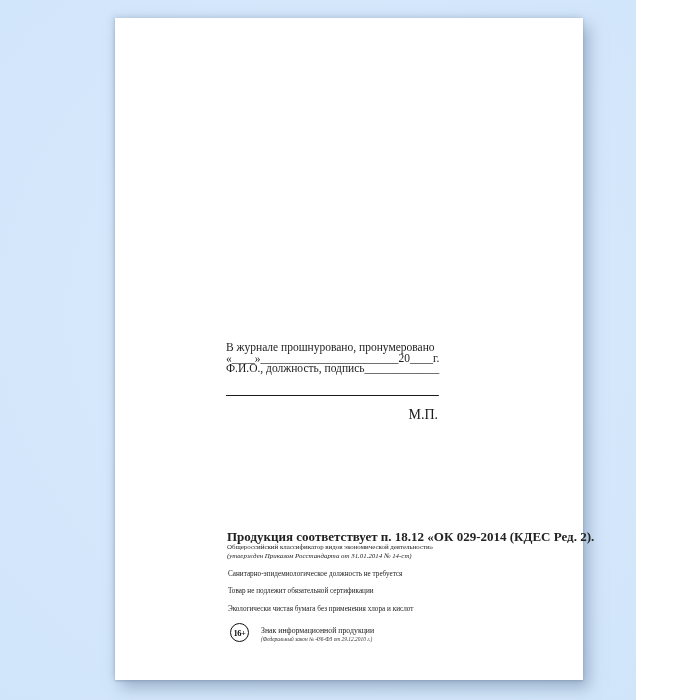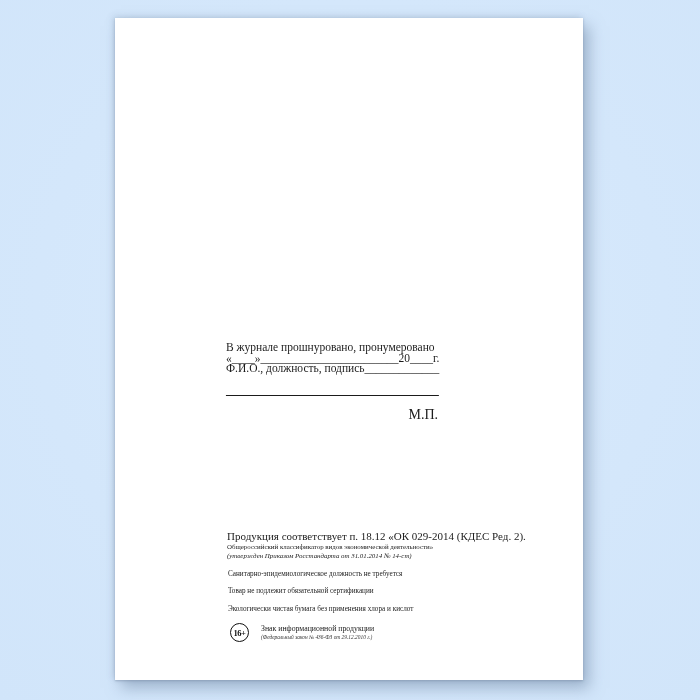--- a/index.html
+++ b/index.html
@@ -2,21 +2,21 @@
 <html><head>
 <meta charset="utf-8">
 <style>
   html, body { margin: 0; padding: 0; }
   body {
     width: 700px; height: 700px;
     font-family: "Liberation Serif", serif;
   }
   .scene {
     position: relative;
-    width: 700px; height: 700px;
+    width: 636px; height: 700px;
     background: radial-gradient(circle at 50% 45%, #d9ebfd 0%, #d4e7fb 60%, #d1e5fa 100%);
     overflow: hidden;
   }
   .page {
     position: absolute;
     left: 115px; top: 18px;
     width: 468px; height: 662px;
     background: #ffffff;
     box-shadow:
       0 1px 2px rgba(120,140,165,0.55),
@@ -43,28 +43,28 @@
   }
   
   .footer {
     position: absolute;
     left: 112px; top: 514px;
     width: 240px;
     color: #222222;
     white-space: nowrap;
   }
   .footer p { margin: 0; }
-  .compliance-1 { font-size: 11px; line-height: 9.5px; }
+  .compliance-1 { font-size: 13px; line-height: 9.5px; font-weight: bold; }
   .compliance-2 { font-size: 6.9px; line-height: 9.5px; }
   .compliance-3 { font-size: 6.9px; line-height: 9.5px; font-style: italic; }
   .cert-line { font-size: 7.2px; line-height: 7.5px; margin-top: 10px !important; padding-left: 1px; }
   .cert-line:first-of-type { margin-top: 11px !important; }
   .age-row {
     display: flex;
-    align-items: flex-start;
+    align-items: flex-end;
     margin-top: 10px;
     margin-left: 3px;
   }
   .age-badge {
     width: 17px; height: 17px;
     border: 1.7px solid #111;
     border-radius: 50%;
     display: flex;
     align-items: center;
     justify-content: center;

